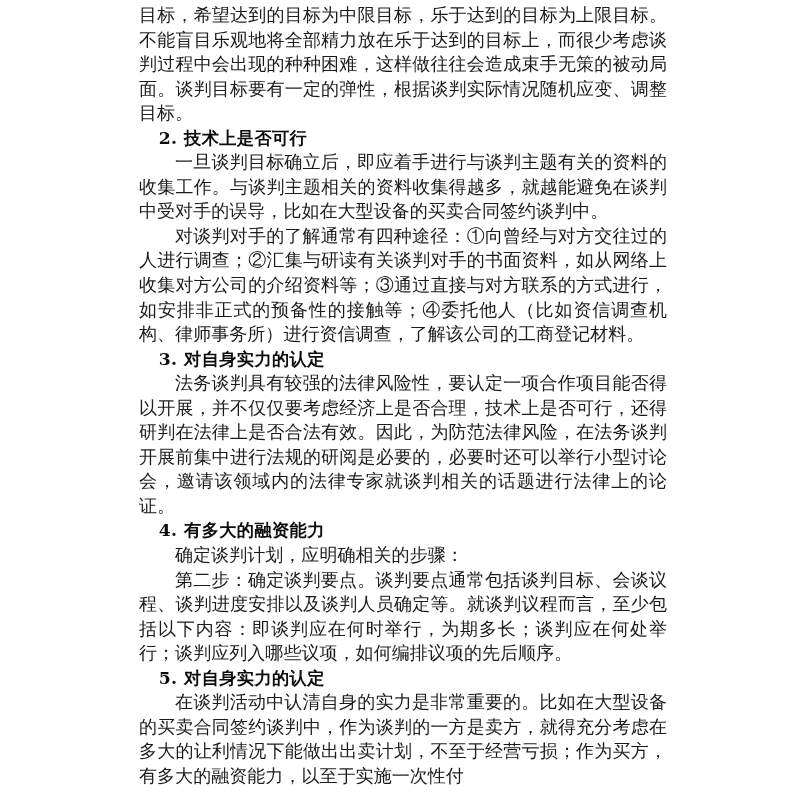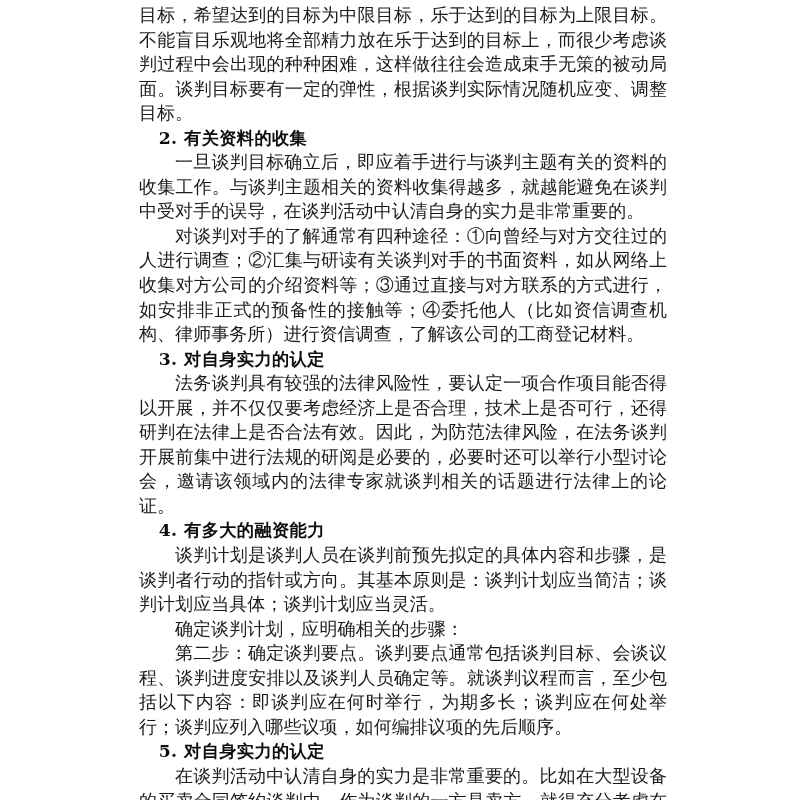--- a/index.html
+++ b/index.html
@@ -75,38 +75,37 @@
 </style>
 </head>
 <body>
 
 <div id="page">
   <div id="text-column">
 
     <p class="para">目标，希望达到的目标为中限目标，乐于达到的目标为上限目标。不能盲目乐观地将全部精力放在乐于达到的目标上，而很少考虑谈判过程中会出现的种种困难，这样做往往会造成束手无策的被动局面。谈判目标要有一定的弹性，根据谈判实际情况随机应变、调整目标。</p>
 
     <h3 class="heading">
-      <span class="num">2.</span><span>有关资料的收集</span>
+      <span class="num">2.</span><span>技术上是否可行</span>
     </h3>
 
-    <p class="para indent">一旦谈判目标确立后，即应着手进行与谈判主题有关的资料的收集工作。与谈判主题相关的资料收集得越多，就越能避免在谈判中受对手的误导，在谈判活动中认清自身的实力是非常重要的。</p>
+    <p class="para indent">一旦谈判目标确立后，即应着手进行与谈判主题有关的资料的收集工作。与谈判主题相关的资料收集得越多，就越能避免在谈判中受对手的误导，比如在大型设备的买卖合同签约谈判中。</p>
 
     <p class="para indent">对谈判对手的了解通常有四种途径：①向曾经与对方交往过的人进行调查；②汇集与研读有关谈判对手的书面资料，如从网络上收集对方公司的介绍资料等；③通过直接与对方联系的方式进行，如安排非正式的预备性的接触等；④委托他人（比如资信调查机构、律师事务所）进行资信调查，了解该公司的工商登记材料。</p>
 
     <h3 class="heading">
       <span class="num">3.</span><span>对自身实力的认定</span>
     </h3>
 
     <p class="para indent">法务谈判具有较强的法律风险性，要认定一项合作项目能否得以开展，并不仅仅要考虑经济上是否合理，技术上是否可行，还得研判在法律上是否合法有效。因此，为防范法律风险，在法务谈判开展前集中进行法规的研阅是必要的，必要时还可以举行小型讨论会，邀请该领域内的法律专家就谈判相关的话题进行法律上的论证。</p>
 
     <h3 class="heading">
       <span class="num">4.</span><span>有多大的融资能力</span>
     </h3>
 
-    <p class="para indent">谈判计划是谈判人员在谈判前预先拟定的具体内容和步骤，是谈判者行动的指针或方向。其基本原则是：谈判计划应当简洁；谈判计划应当具体；谈判计划应当灵活。</p>
 
     <p class="para indent">确定谈判计划，应明确相关的步骤：</p>
 
 
     <p class="para indent">第二步：确定谈判要点。谈判要点通常包括谈判目标、会谈议程、谈判进度安排以及谈判人员确定等。就谈判议程而言，至少包括以下内容：即谈判应在何时举行，为期多长；谈判应在何处举行；谈判应列入哪些议项，如何编排议项的先后顺序。</p>
 
     <h3 class="heading">
       <span class="num">5.</span><span>对自身实力的认定</span>
     </h3>
 

